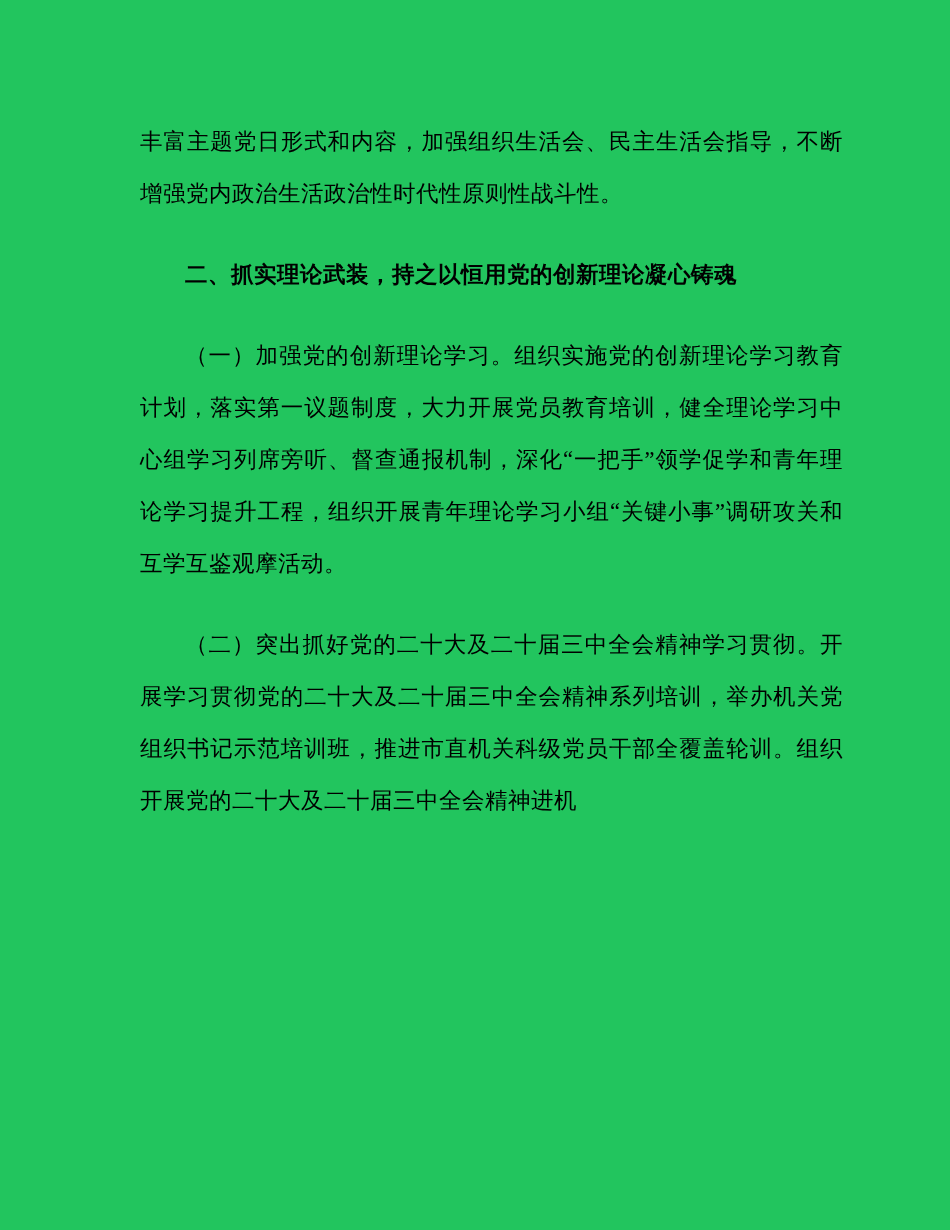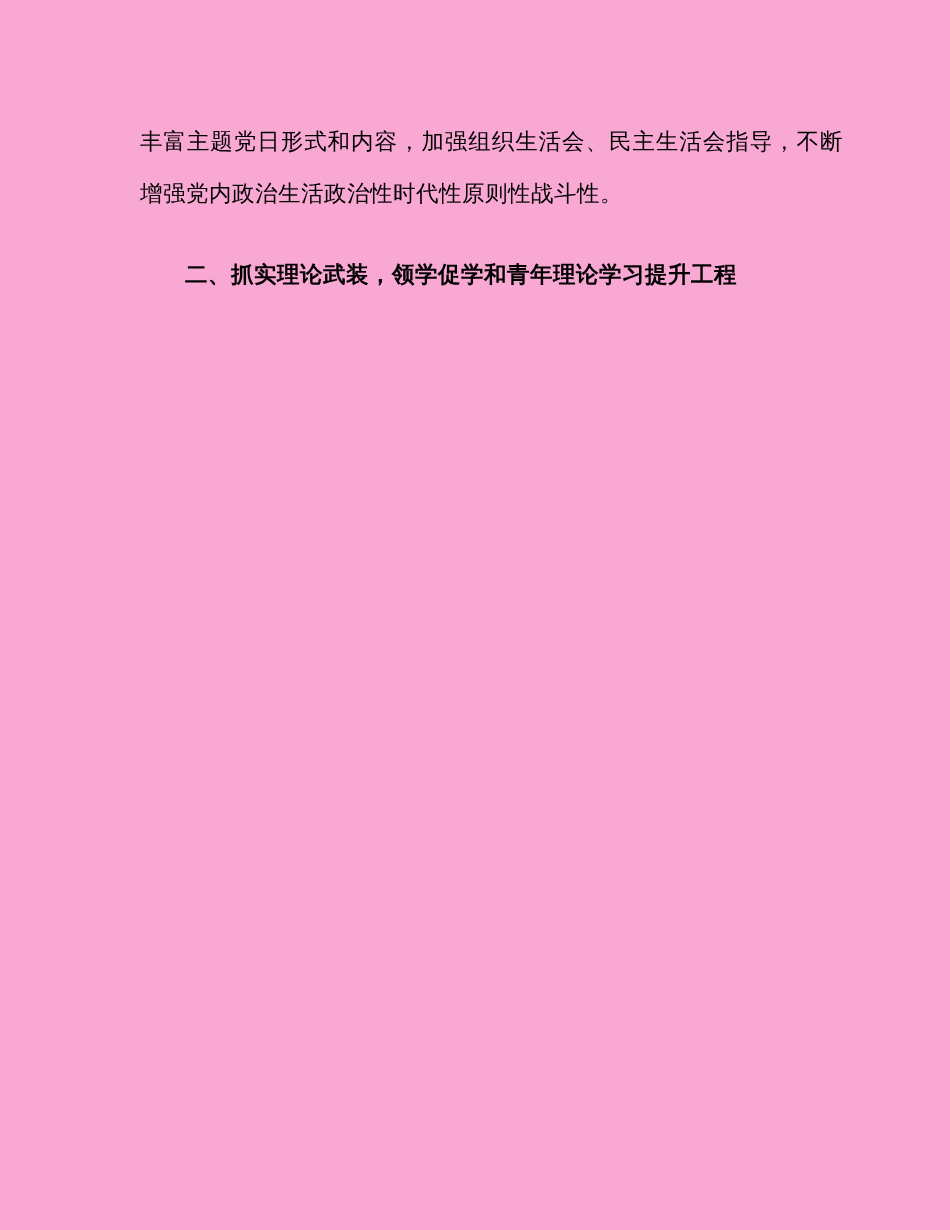--- a/index.html
+++ b/index.html
@@ -14,21 +14,21 @@
     color: #000000;
     font-family: "Liberation Serif", "DejaVu Serif", serif;
     overflow: hidden;
   }
   .page {
     box-sizing: border-box;
     width: 950px;
     height: 1230px;
     padding: 116px 107px 20px 140px;
     overflow: hidden;
-    background: #f9a8d4;
+    background: #22c55e;
   }
   .para {
     font-size: 22.5px;
     line-height: 52px;
     margin: 0 0 29px 0;
     text-align: justify;
     text-justify: inter-ideograph;
     letter-spacing: 0.5px;
     word-break: break-all;
   }
@@ -40,17 +40,19 @@
   }
 </style>
 </head>
 <body>
 
 <div class="page">
 
   <p class="para">丰富主题党日形式和内容，加强组织生活会、民主生活会指导，不断增强党内政治生活政治性时代性原则性战斗性。</p>
 
 
-  <p class="para indent heading">二、抓实理论武装，领学促学和青年理论学习提升工程</p>
+  <p class="para indent heading">二、抓实理论武装，持之以恒用党的创新理论凝心铸魂</p>
 
+  <p class="para indent">（一）加强党的创新理论学习。组织实施党的创新理论学习教育计划，落实第一议题制度，大力开展党员教育培训，健全理论学习中心组学习列席旁听、督查通报机制，深化“一把手”领学促学和青年理论学习提升工程，组织开展青年理论学习小组“关键小事”调研攻关和互学互鉴观摩活动。</p>
 
+  <p class="para indent">（二）突出抓好党的二十大及二十届三中全会精神学习贯彻。开展学习贯彻党的二十大及二十届三中全会精神系列培训，举办机关党组织书记示范培训班，推进市直机关科级党员干部全覆盖轮训。组织开展党的二十大及二十届三中全会精神进机</p>
 
 </div>
 
 </body></html>

